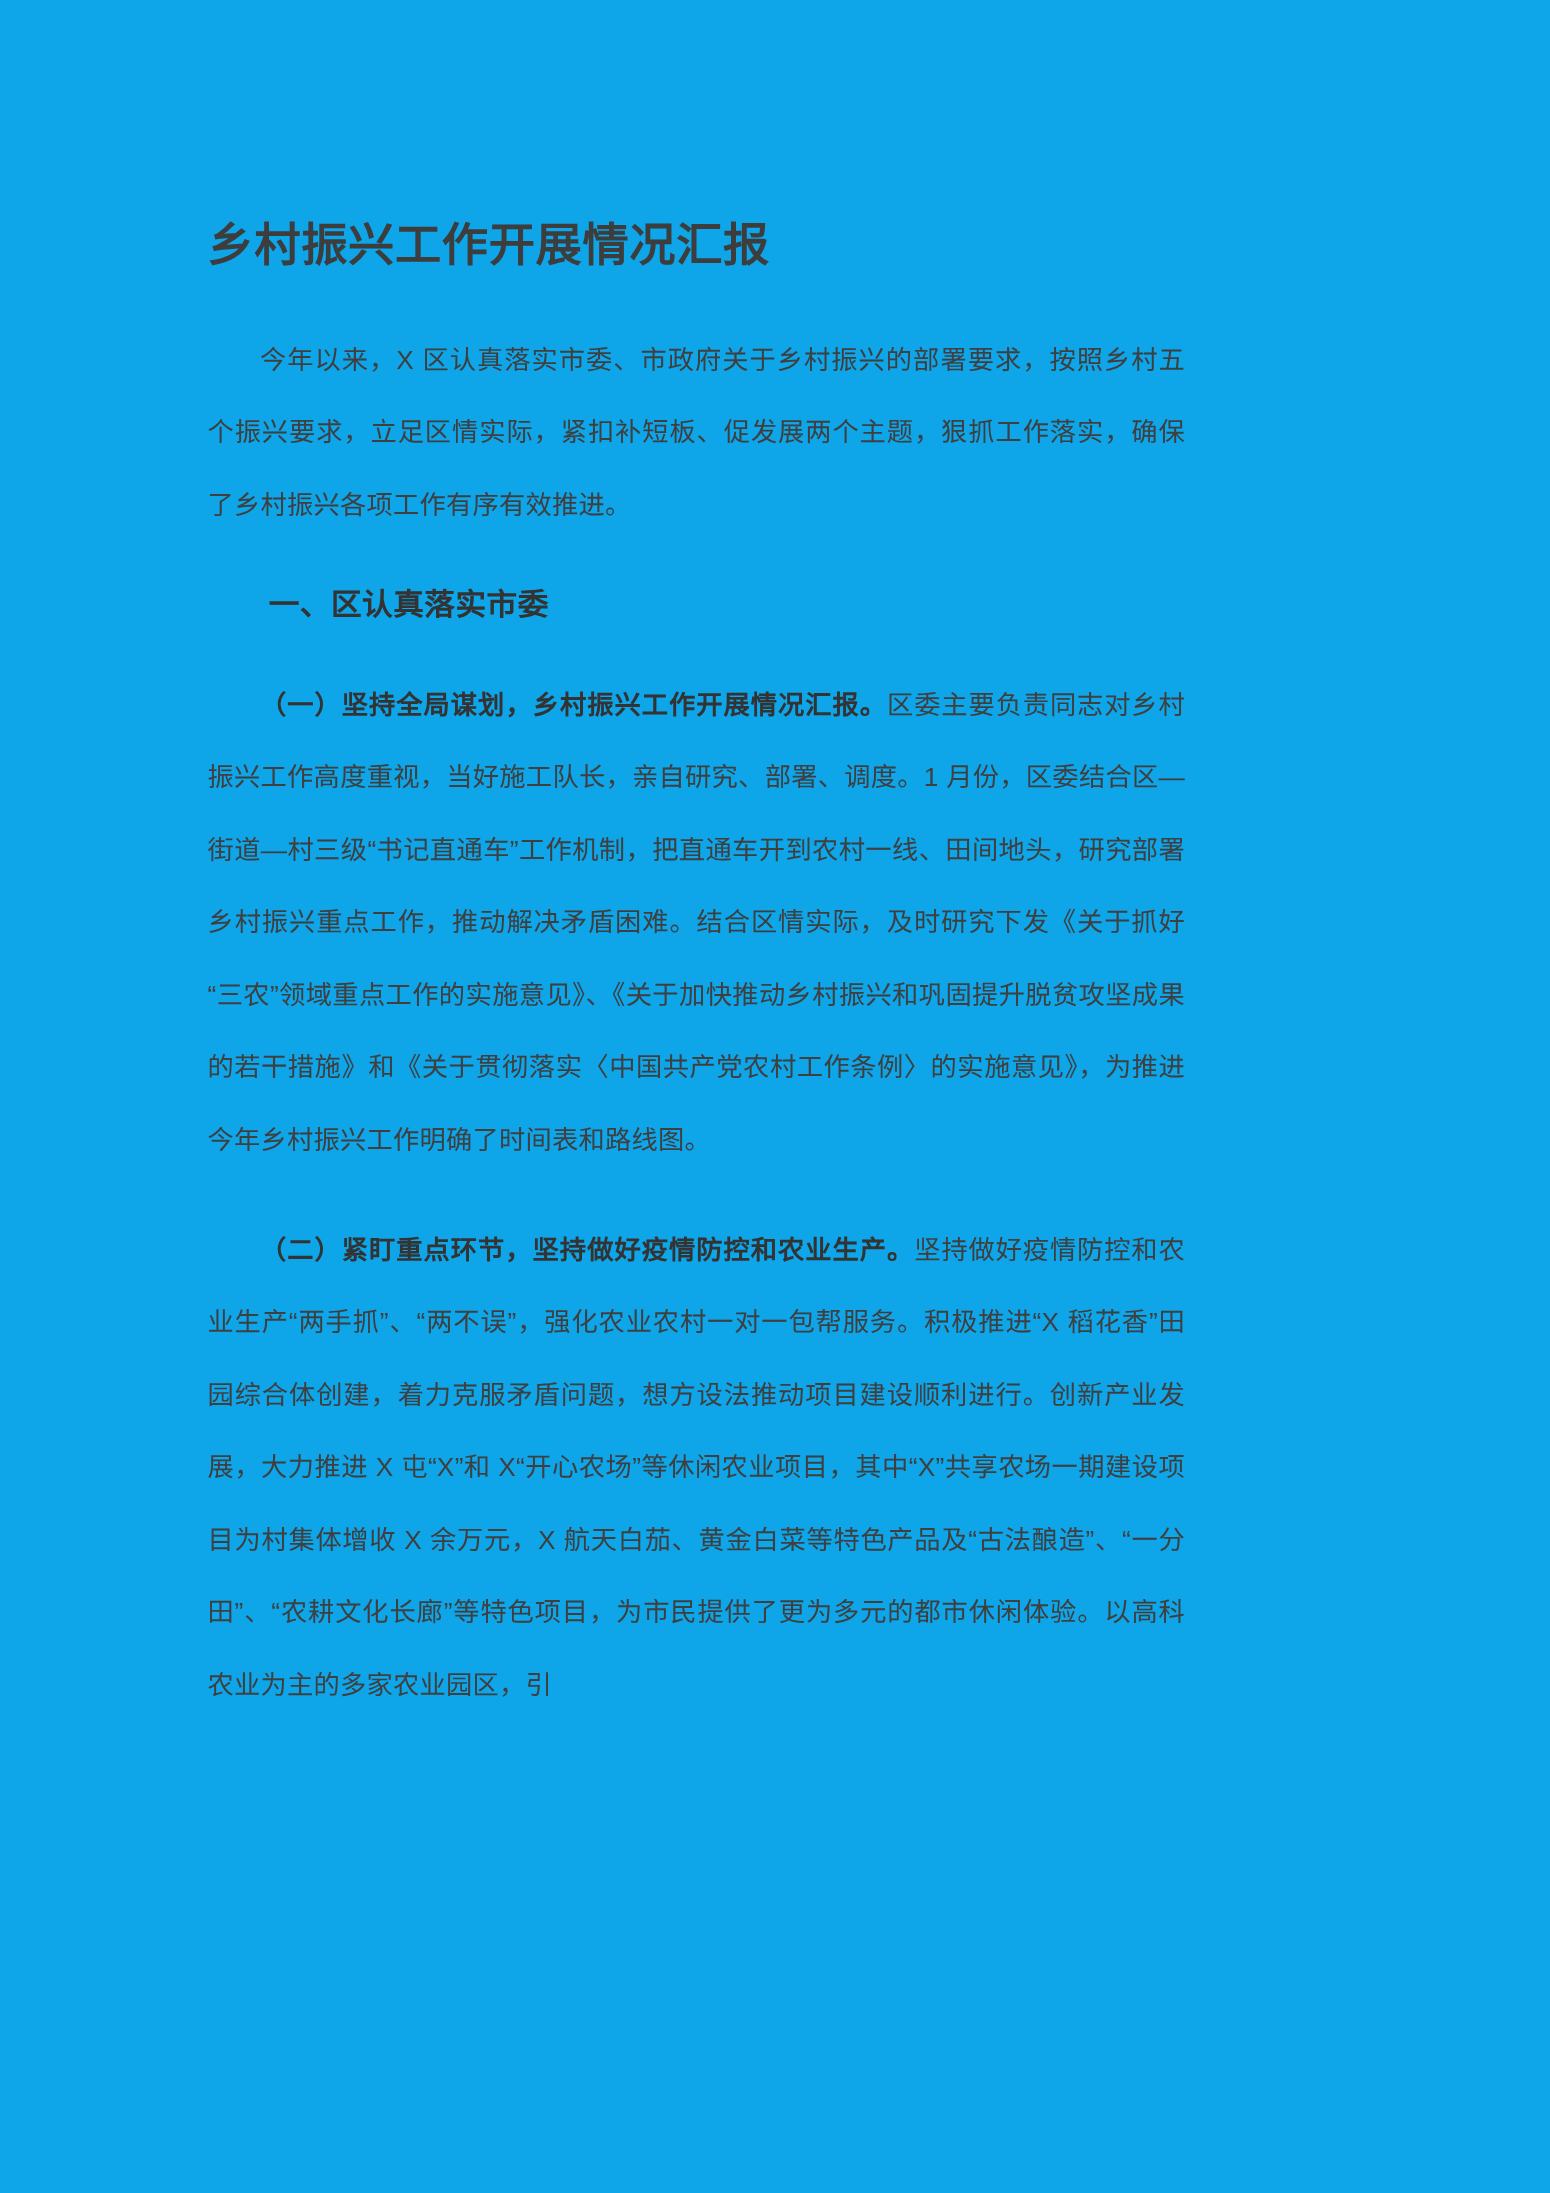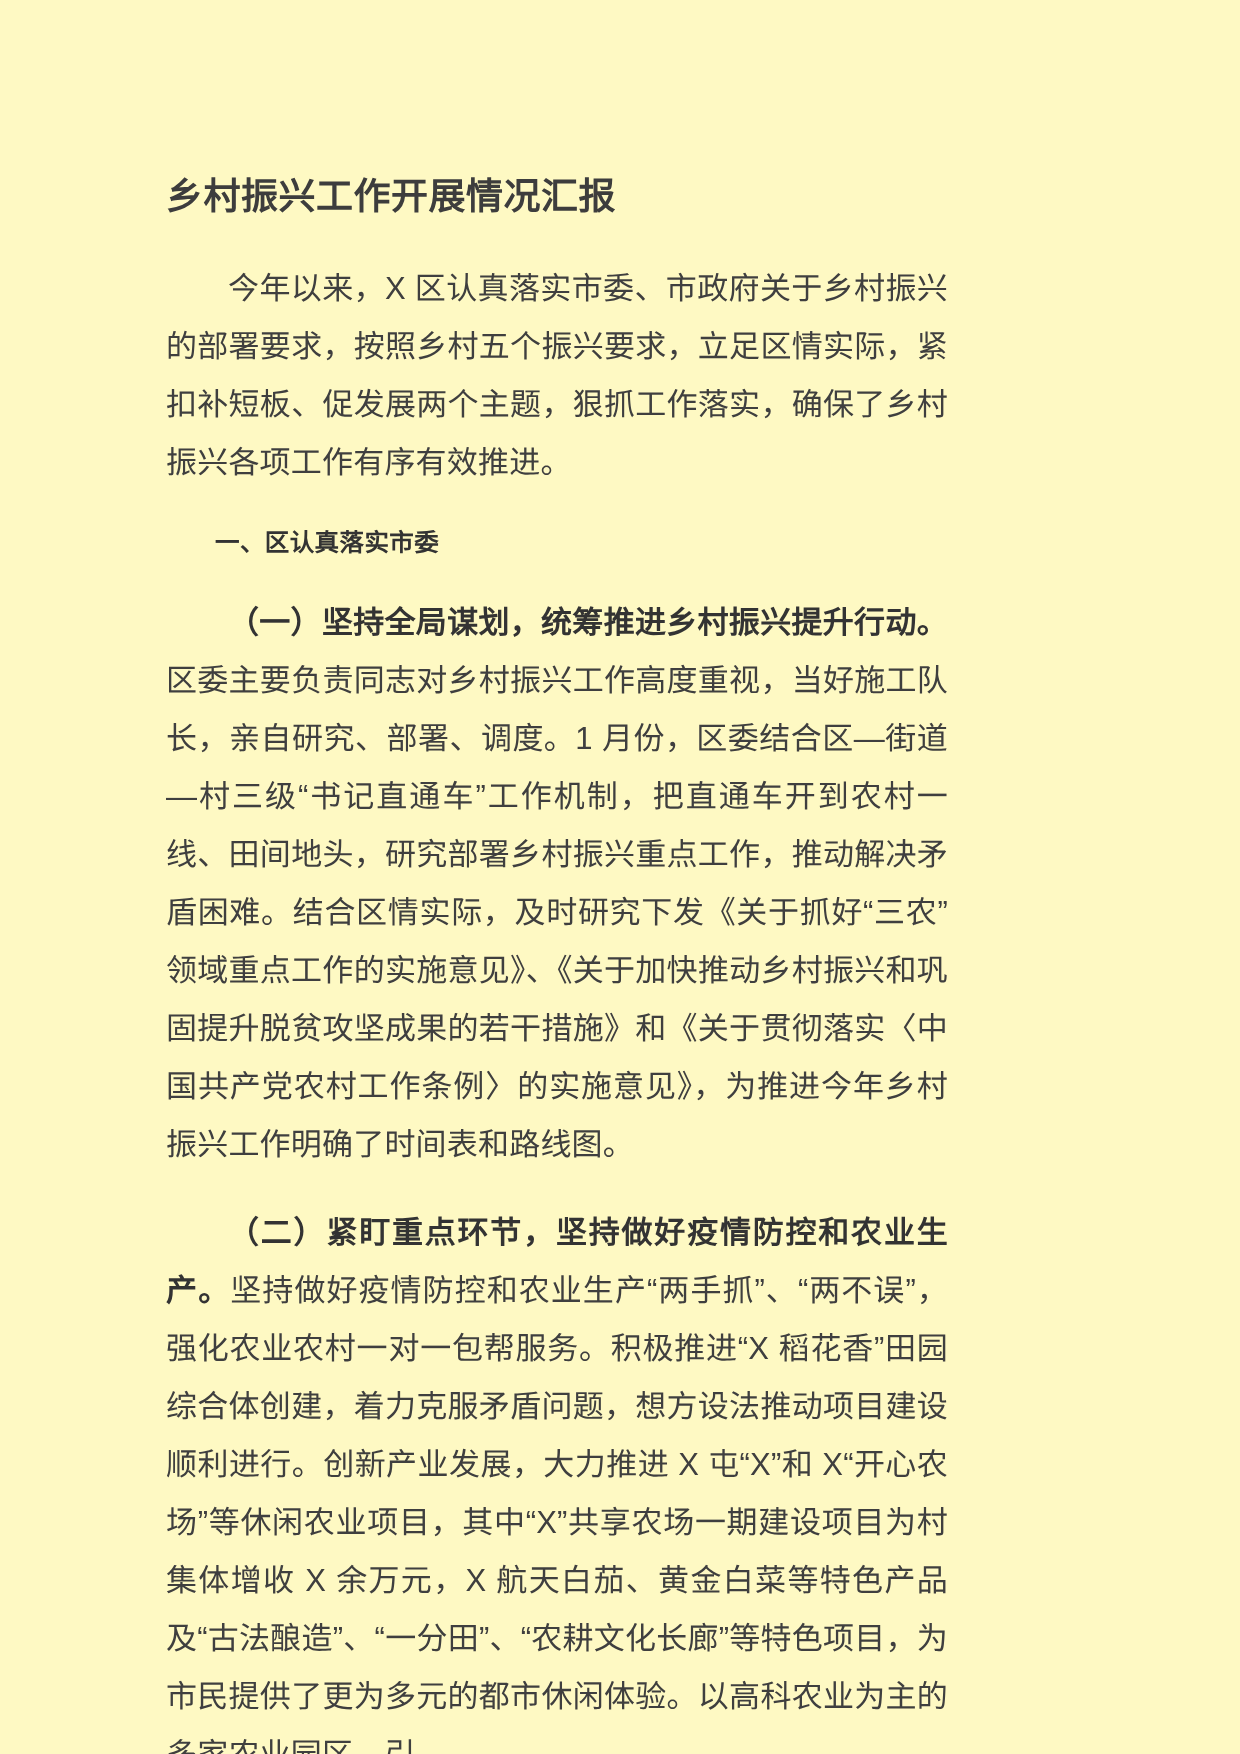--- a/index.html
+++ b/index.html
@@ -9,21 +9,21 @@
     background: #ffffff;
   }
   body {
     font-family: "Liberation Sans", "DejaVu Sans", sans-serif;
     color: #3a3a3a;
   }
   .page {
     position: relative;
     width: 1240px;
     height: 1754px;
-    background: #fef9c3;
+    background: #0ea5e9;
     overflow: hidden;
     box-sizing: border-box;
     padding: 0;
   }
   .content {
     position: absolute;
     left: 166px;
     top: 0;
     width: 782px;
   }
@@ -33,21 +33,21 @@
     font-size: 37px;
     font-weight: 700;
     line-height: 1.25;
     letter-spacing: 0.5px;
     color: #3d3d3d;
     padding-top: 174px;
     white-space: nowrap;
   }
   .para {
     margin: 0;
-    font-size: 31px;
+    font-size: 21px;
     line-height: 58px;
     color: #3f3f3f;
     text-align: justify;
     text-justify: inter-ideograph;
     letter-spacing: 0.2px;
   }
   .para.indent {
     text-indent: 2em;
   }
   .para-first {
@@ -81,21 +81,21 @@
 
     <p class="para indent para-first">今年以来，X 区认真落实市委、市政府关于乡村振兴的部署要求，按照乡村五个振兴要求，立足区情实际，紧扣补短板、促发展两个主题，狠抓工作落实，确保了乡村振兴各项工作有序有效推进。</p>
 
     <div class="spacer-sm"></div>
 
     <h2 class="heading-1">一、区认真落实市委</h2>
 
     <div class="spacer-sm"></div>
 
     <p class="para indent">
-      <span class="lead">（一）坚持全局谋划，统筹推进乡村振兴提升行动。</span><span class="body-run">区委主要负责同志对乡村振兴工作高度重视，当好施工队长，亲自研究、部署、调度。1 月份，区委结合区—街道—村三级“书记直通车”工作机制，把直通车开到农村一线、田间地头，研究部署乡村振兴重点工作，推动解决矛盾困难。结合区情实际，及时研究下发《关于抓好“三农”领域重点工作的实施意见》、《关于加快推动乡村振兴和巩固提升脱贫攻坚成果的若干措施》和《关于贯彻落实〈中国共产党农村工作条例〉的实施意见》，为推进今年乡村振兴工作明确了时间表和路线图。</span>
+      <span class="lead">（一）坚持全局谋划，乡村振兴工作开展情况汇报。</span><span class="body-run">区委主要负责同志对乡村振兴工作高度重视，当好施工队长，亲自研究、部署、调度。1 月份，区委结合区—街道—村三级“书记直通车”工作机制，把直通车开到农村一线、田间地头，研究部署乡村振兴重点工作，推动解决矛盾困难。结合区情实际，及时研究下发《关于抓好“三农”领域重点工作的实施意见》、《关于加快推动乡村振兴和巩固提升脱贫攻坚成果的若干措施》和《关于贯彻落实〈中国共产党农村工作条例〉的实施意见》，为推进今年乡村振兴工作明确了时间表和路线图。</span>
     </p>
 
     <div class="spacer-md"></div>
 
     <p class="para indent">
       <span class="lead">（二）紧盯重点环节，坚持做好疫情防控和农业生产。</span><span class="body-run">坚持做好疫情防控和农业生产“两手抓”、“两不误”，强化农业农村一对一包帮服务。积极推进“X 稻花香”田园综合体创建，着力克服矛盾问题，想方设法推动项目建设顺利进行。创新产业发展，大力推进 X 屯“X”和 X“开心农场”等休闲农业项目，其中“X”共享农场一期建设项目为村集体增收 X 余万元，X 航天白茄、黄金白菜等特色产品及“古法酿造”、“一分田”、“农耕文化长廊”等特色项目，为市民提供了更为多元的都市休闲体验。以高科农业为主的多家农业园区，引</span>
     </p>
 
   </div>
 </div>

